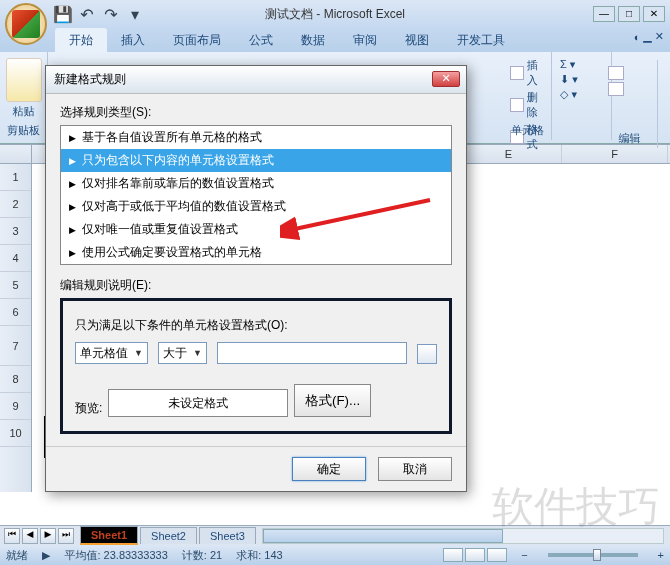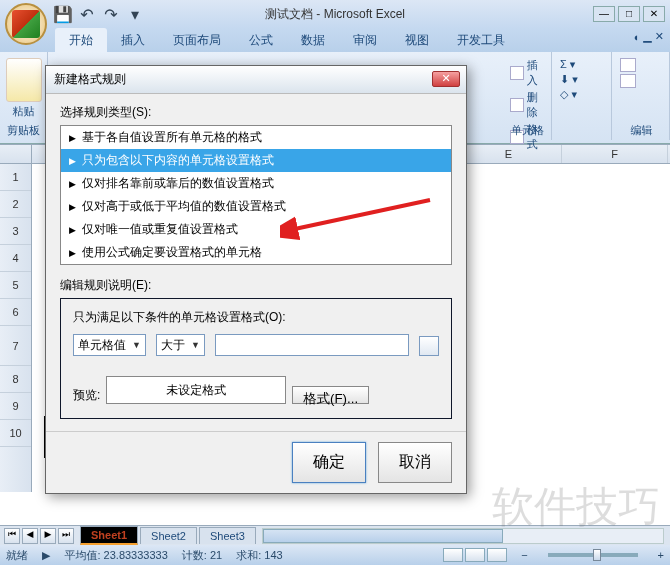--- a/index.html
+++ b/index.html
@@ -22,21 +22,21 @@
 .ribbon-extras { position: absolute; right: 6px; top: 30px; display: flex; gap: 3px; align-items: center; font-size: 11px; color: #1e4a7a; }
 
 
 .ribbon-body { height: 92px; background: linear-gradient(#e8f0fa,#d5e3f3); border-bottom: 1px solid #8aa; position: relative; }
 .ribbon-group { position: absolute; height: 88px; border-right: 1px solid #b8c8dc; padding: 4px 6px; font-size: 11px; color: #1e4a7a; }
 .paste-grp { left: 0; width: 48px; }
 .paste-big { width: 36px; height: 44px; background: linear-gradient(#fff,#f5e8a8); border: 1px solid #dcb; border-radius: 3px; margin: 2px auto; }
 .grp-label { position: absolute; bottom: 2px; width: 100%; text-align: center; left: 0; }
 .right-grp1 { right: 118px; width: 48px; }
 .right-grp2 { right: 58px; width: 58px; }
-.right-grp3 { right: 0; width: 56px; }
+.right-grp3 { right: 12px; width: 56px; margin-top: 8px; }
 .mini-row { display: flex; gap: 3px; margin: 2px 0; align-items: center; }
 .mini-ico { width: 16px; height: 14px; background: #fff; border: 1px solid #aac; }
 
 
 .col-headers { height: 20px; background: linear-gradient(#e8eef6,#d8e2ee); display: flex; border-bottom: 1px solid #9ab; border-top: 1px solid #9ab; font-size: 11px; color: #333; }
 .corner { width: 32px; border-right: 1px solid #9ab; }
 .col-h { width: 106px; text-align: center; line-height: 19px; border-right: 1px solid #c5d0dc; }
 
 
 .grid { display: flex; height: 328px; font-size: 12px; }
@@ -51,31 +51,31 @@
 
 .dialog { position: absolute; left: 45px; top: 65px; width: 422px; background: #f0f0f0; border: 1px solid #666; box-shadow: 3px 3px 12px rgba(0,0,0,0.4); z-index: 100; }
 .dlg-title { height: 28px; background: linear-gradient(#fff,#dbe4ed); display: flex; align-items: center; padding: 0 8px; font-size: 12px; border-bottom: 1px solid #bbb; }
 .dlg-close { position: absolute; right: 6px; top: 5px; width: 28px; height: 16px; background: linear-gradient(#f5a0a0,#d04040); border: 1px solid #a03030; border-radius: 2px; color: #fff; text-align: center; font-size: 11px; line-height: 13px; }
 .dlg-body { padding: 10px 14px 12px; font-size: 12px; }
 .section-label { margin-bottom: 4px; }
 .rule-list { border: 1px solid #888; background: #fff; margin-bottom: 12px; }
 .rule-item { padding: 3px 8px; display: flex; align-items: center; gap: 6px; cursor: pointer; }
 .rule-item.selected { background: #39a5e8; color: #fff; }
 .tri { font-size: 9px; }
-.edit-box { border: 1px solid #0f172a; padding: 10px 12px 14px; }
+.edit-box { border: 3px solid #0f172a; padding: 16px 12px 14px; }
 .edit-row { display: flex; gap: 10px; align-items: flex-end; margin: 8px 0; }
 .combo { border: 1px solid #7a9ac0; background: #fff; height: 22px; font-size: 12px; padding: 0 4px; display: flex; align-items: center; gap: 6px; }
 .combo .dd { color: #333; font-size: 9px; }
 .text-input { flex: 1; border: 1px solid #7a9ac0; background: #fff; height: 22px; }
 .range-btn { width: 20px; height: 20px; border: 1px solid #7a9ac0; background: linear-gradient(#fff,#e0e8f2); }
 .preview-row { display: flex; align-items: flex-end; gap: 6px; margin-top: 20px; }
 .preview-box { width: 180px; height: 28px; border: 1px solid #888; background: #fff; text-align: center; line-height: 27px; }
-.fmt-btn { padding: 3px 10px; border: 1px solid #888; background: linear-gradient(#fff,#e4e4e4); height: 18px; }
+.fmt-btn { padding: 3px 10px; border: 1px solid #888; background: linear-gradient(#fff,#e4e4e4); height: 33px; }
 .dlg-buttons { display: flex; justify-content: flex-end; gap: 12px; padding: 10px 14px; border-top: 1px solid #ccc; background: #f0f0f0; }
-.dlg-btn { width: 74px; height: 41px; border: 1px solid #888; background: linear-gradient(#fff,#e4e4e4); font-size: 16px; }
+.dlg-btn { width: 74px; height: 24px; border: 1px solid #888; background: linear-gradient(#fff,#e4e4e4); font-size: 12px; }
 .dlg-btn.primary { border: 1px solid #4a80c0; box-shadow: 0 0 2px #6ad; }
 
 
 .arrow { position: absolute; left: 280px; top: 195px; z-index: 200; pointer-events: none; }
 
 
 .sheet-bar { position: absolute; bottom: 20px; left: 0; right: 0; height: 20px; background: #dce5f0; display: flex; align-items: center; font-size: 11px; border-top: 1px solid #9ab; }
 .sheet-nav { display: flex; padding: 0 4px; gap: 2px; }
 .nav-btn { width: 16px; height: 16px; background: linear-gradient(#fff,#d8e2ee); border: 1px solid #9ab; font-size: 9px; text-align: center; }
 .sheet-tab { padding: 2px 10px; background: #fff; border: 1px solid #9ab; border-bottom: none; margin-left: 2px; }

